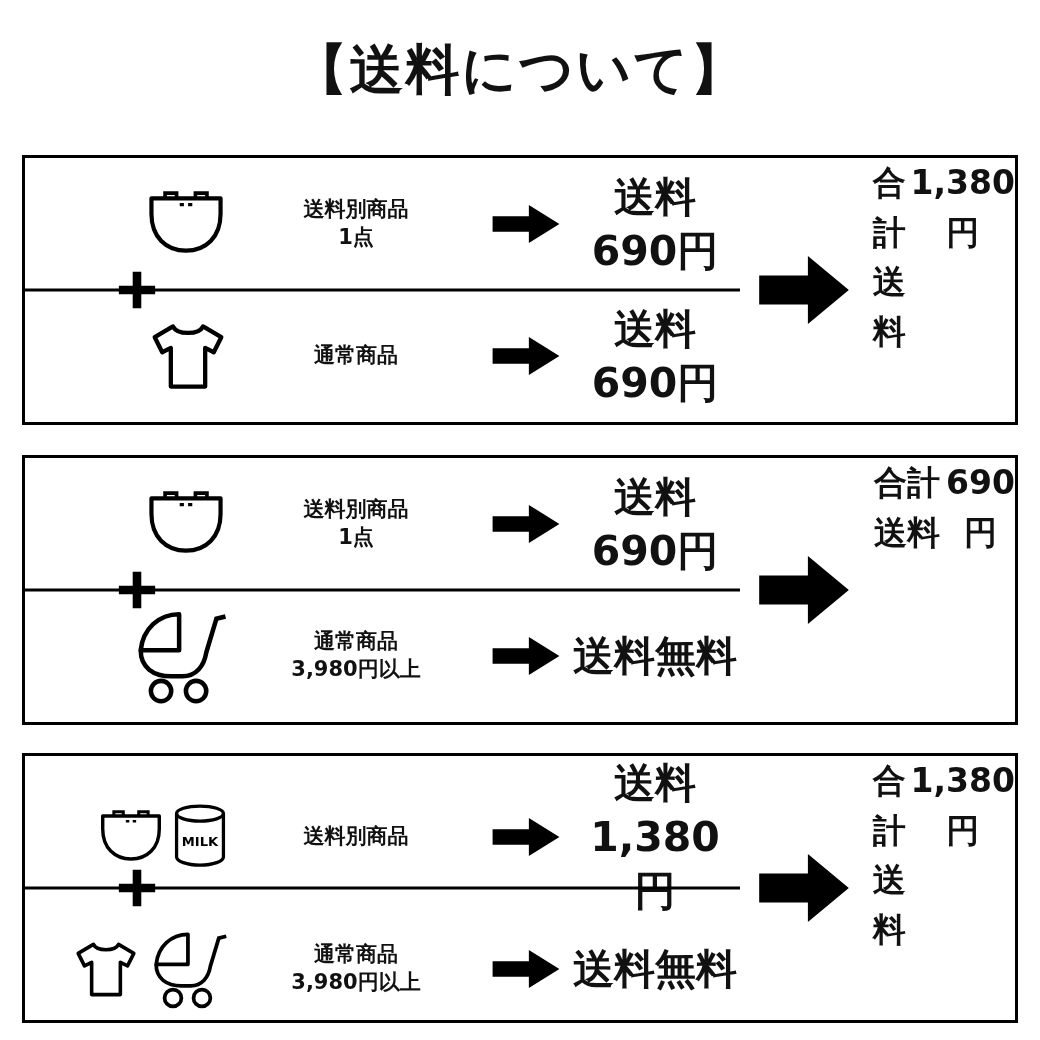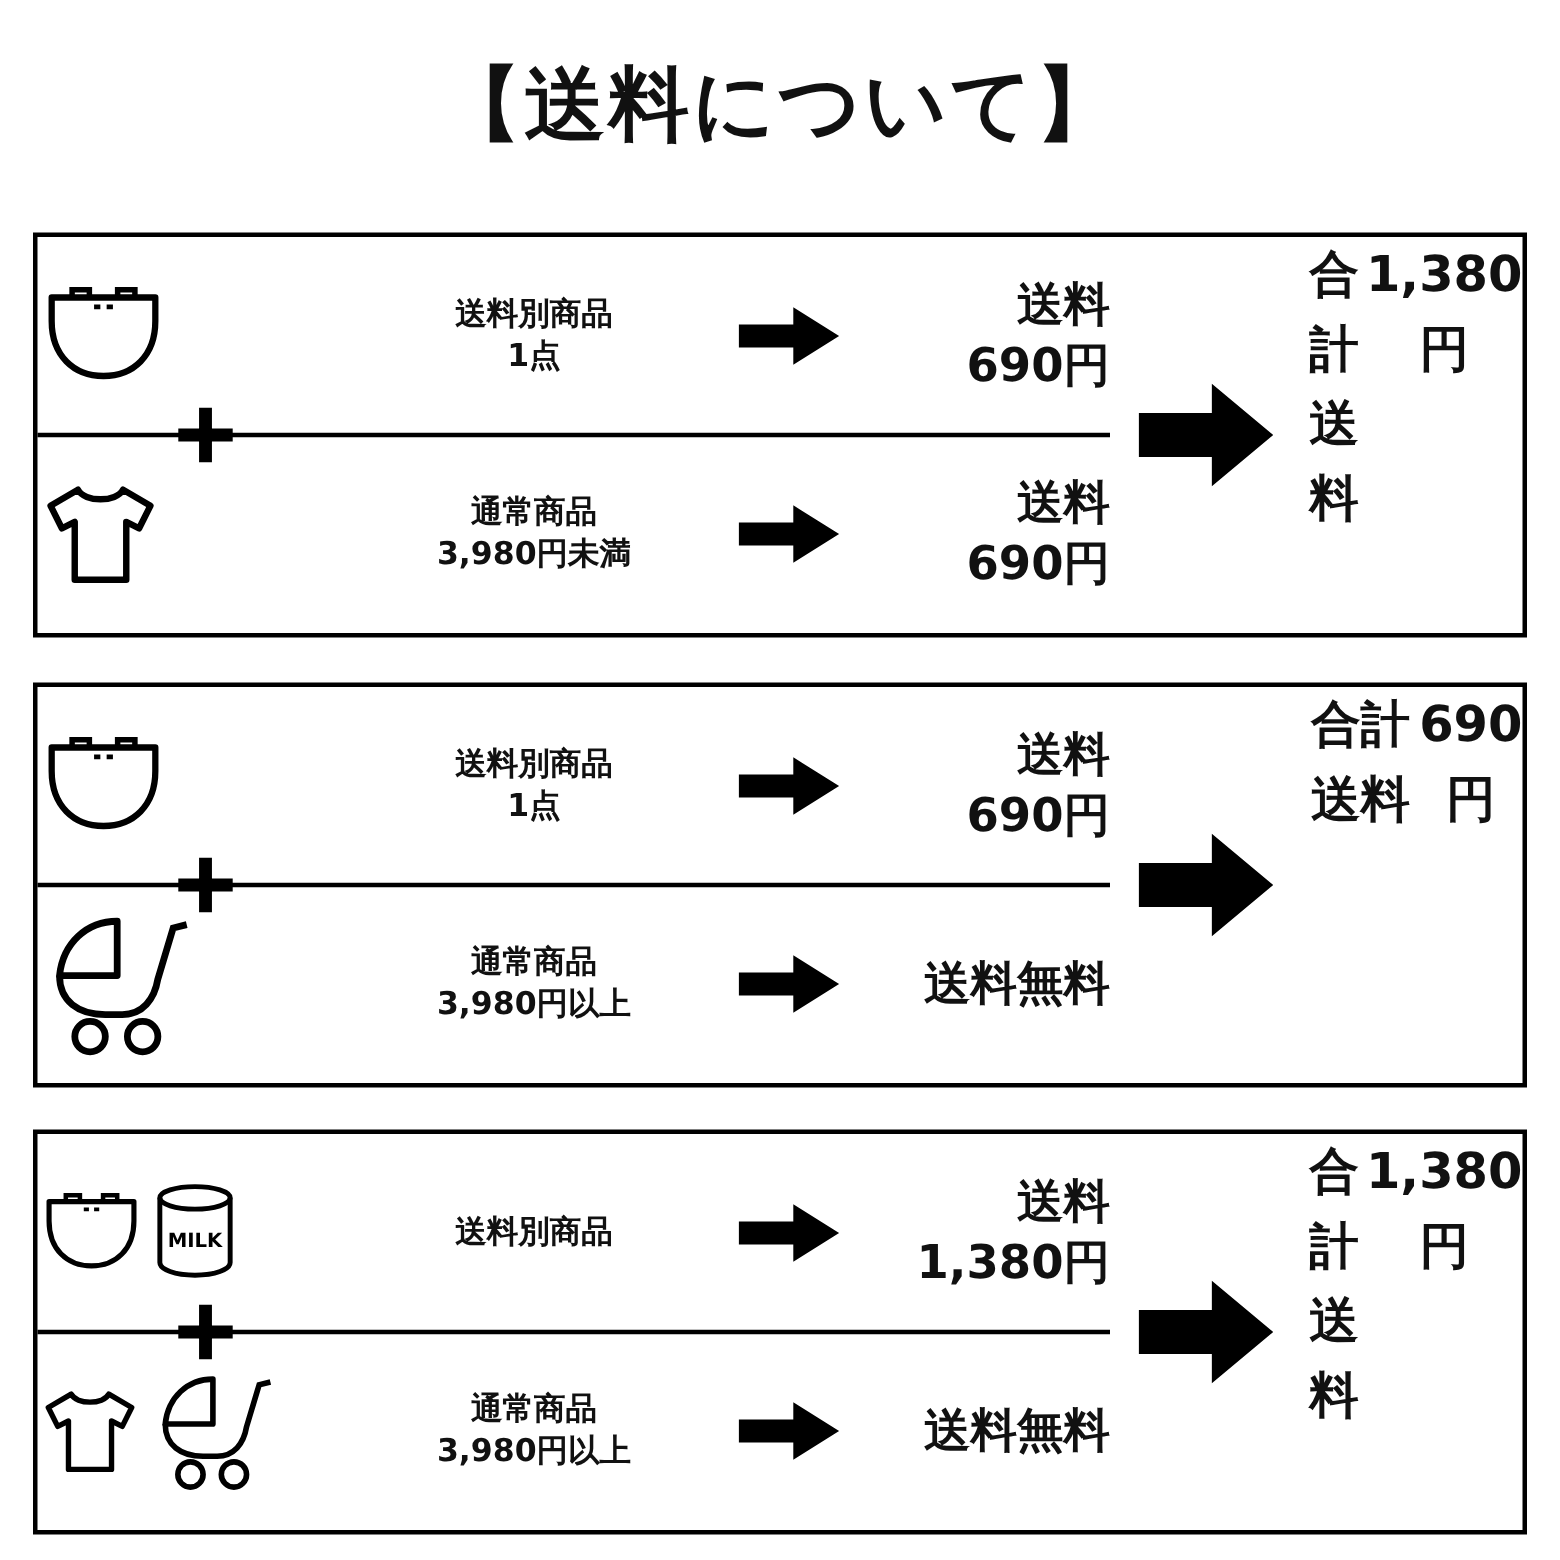--- a/index.html
+++ b/index.html
@@ -14,24 +14,24 @@
     border:3px solid #000; background:#fff; display:flex; align-items:stretch; }
   #box1{ top:155px; } #box2{ top:455px; } #box3{ top:753px; }
 
   .box-left { position:relative; width:715px; display:flex; flex-direction:column; }
   .hrow { flex:1; display:flex; align-items:center; }
   .divider { position:absolute; left:0; top:50%; width:715px; height:3px;
     background:#000; transform:translateY(-50%); }
   .plus-wrap { position:absolute; left:112px; top:50%; transform:translate(-50%,-50%); }
   .plus-svg { display:block; width:42px; height:42px; }
 
-  .icons { width:205px; display:flex; justify-content:flex-start; align-items:center; gap:3px; }
+  .icons { width:205px; display:flex; justify-content:flex-end; align-items:center; gap:3px; }
   .label { width:252px; text-align:center; font-size:21px; font-weight:700; line-height:1.32; }
   .sarrow { width:88px; display:flex; justify-content:center; align-items:center; }
-  .result { width:170px; text-align:right; font-size:31px; font-weight:700; line-height:1.32; }
+  .result { width:170px; text-align:center; font-size:41px; font-weight:700; line-height:1.32; }
   .barrow { width:128px; display:flex; justify-content:center; align-items:center; }
   .total { flex:1; display:flex; justify-content:center;
     text-align:center; font-size:33px; font-weight:700; line-height:1.5; }
 
   .ic { display:block; }
   .sarr { width:68px; height:42px; display:block; }
   .barr { width:90px; height:76px; display:block; }
 
   .diaper-lg { width:88px; height:67px; }
   .tshirt-lg { width:84px; height:73px; }
@@ -80,21 +80,20 @@
           </svg>
       </div>
       <div class="hrow">
         <div class="icons">
           <svg class="ic tshirt-lg" viewBox="0 0 78 68">
             <path d="M25 6 L8 16 L15 30 L23 26 V62 H55 V26 L63 30 L70 16 L53 6 C49 14 29 14 25 6 Z" fill="none" stroke="#000" stroke-width="4" stroke-linejoin="round"></path>
           </svg>
         </div>
         <div class="label">
           <div>通常商品</div>
-          <div>3,980円未満</div>
         </div>
         <div class="sarrow">
           <svg class="sarr" viewBox="0 0 70 44">
             <path d="M0 14 H38 V2 L70 22 L38 42 V30 H0 Z" fill="#000"></path>
           </svg>
         </div>
         <div class="result">
           <div>送料</div>
           <div>690円</div>
         </div>

